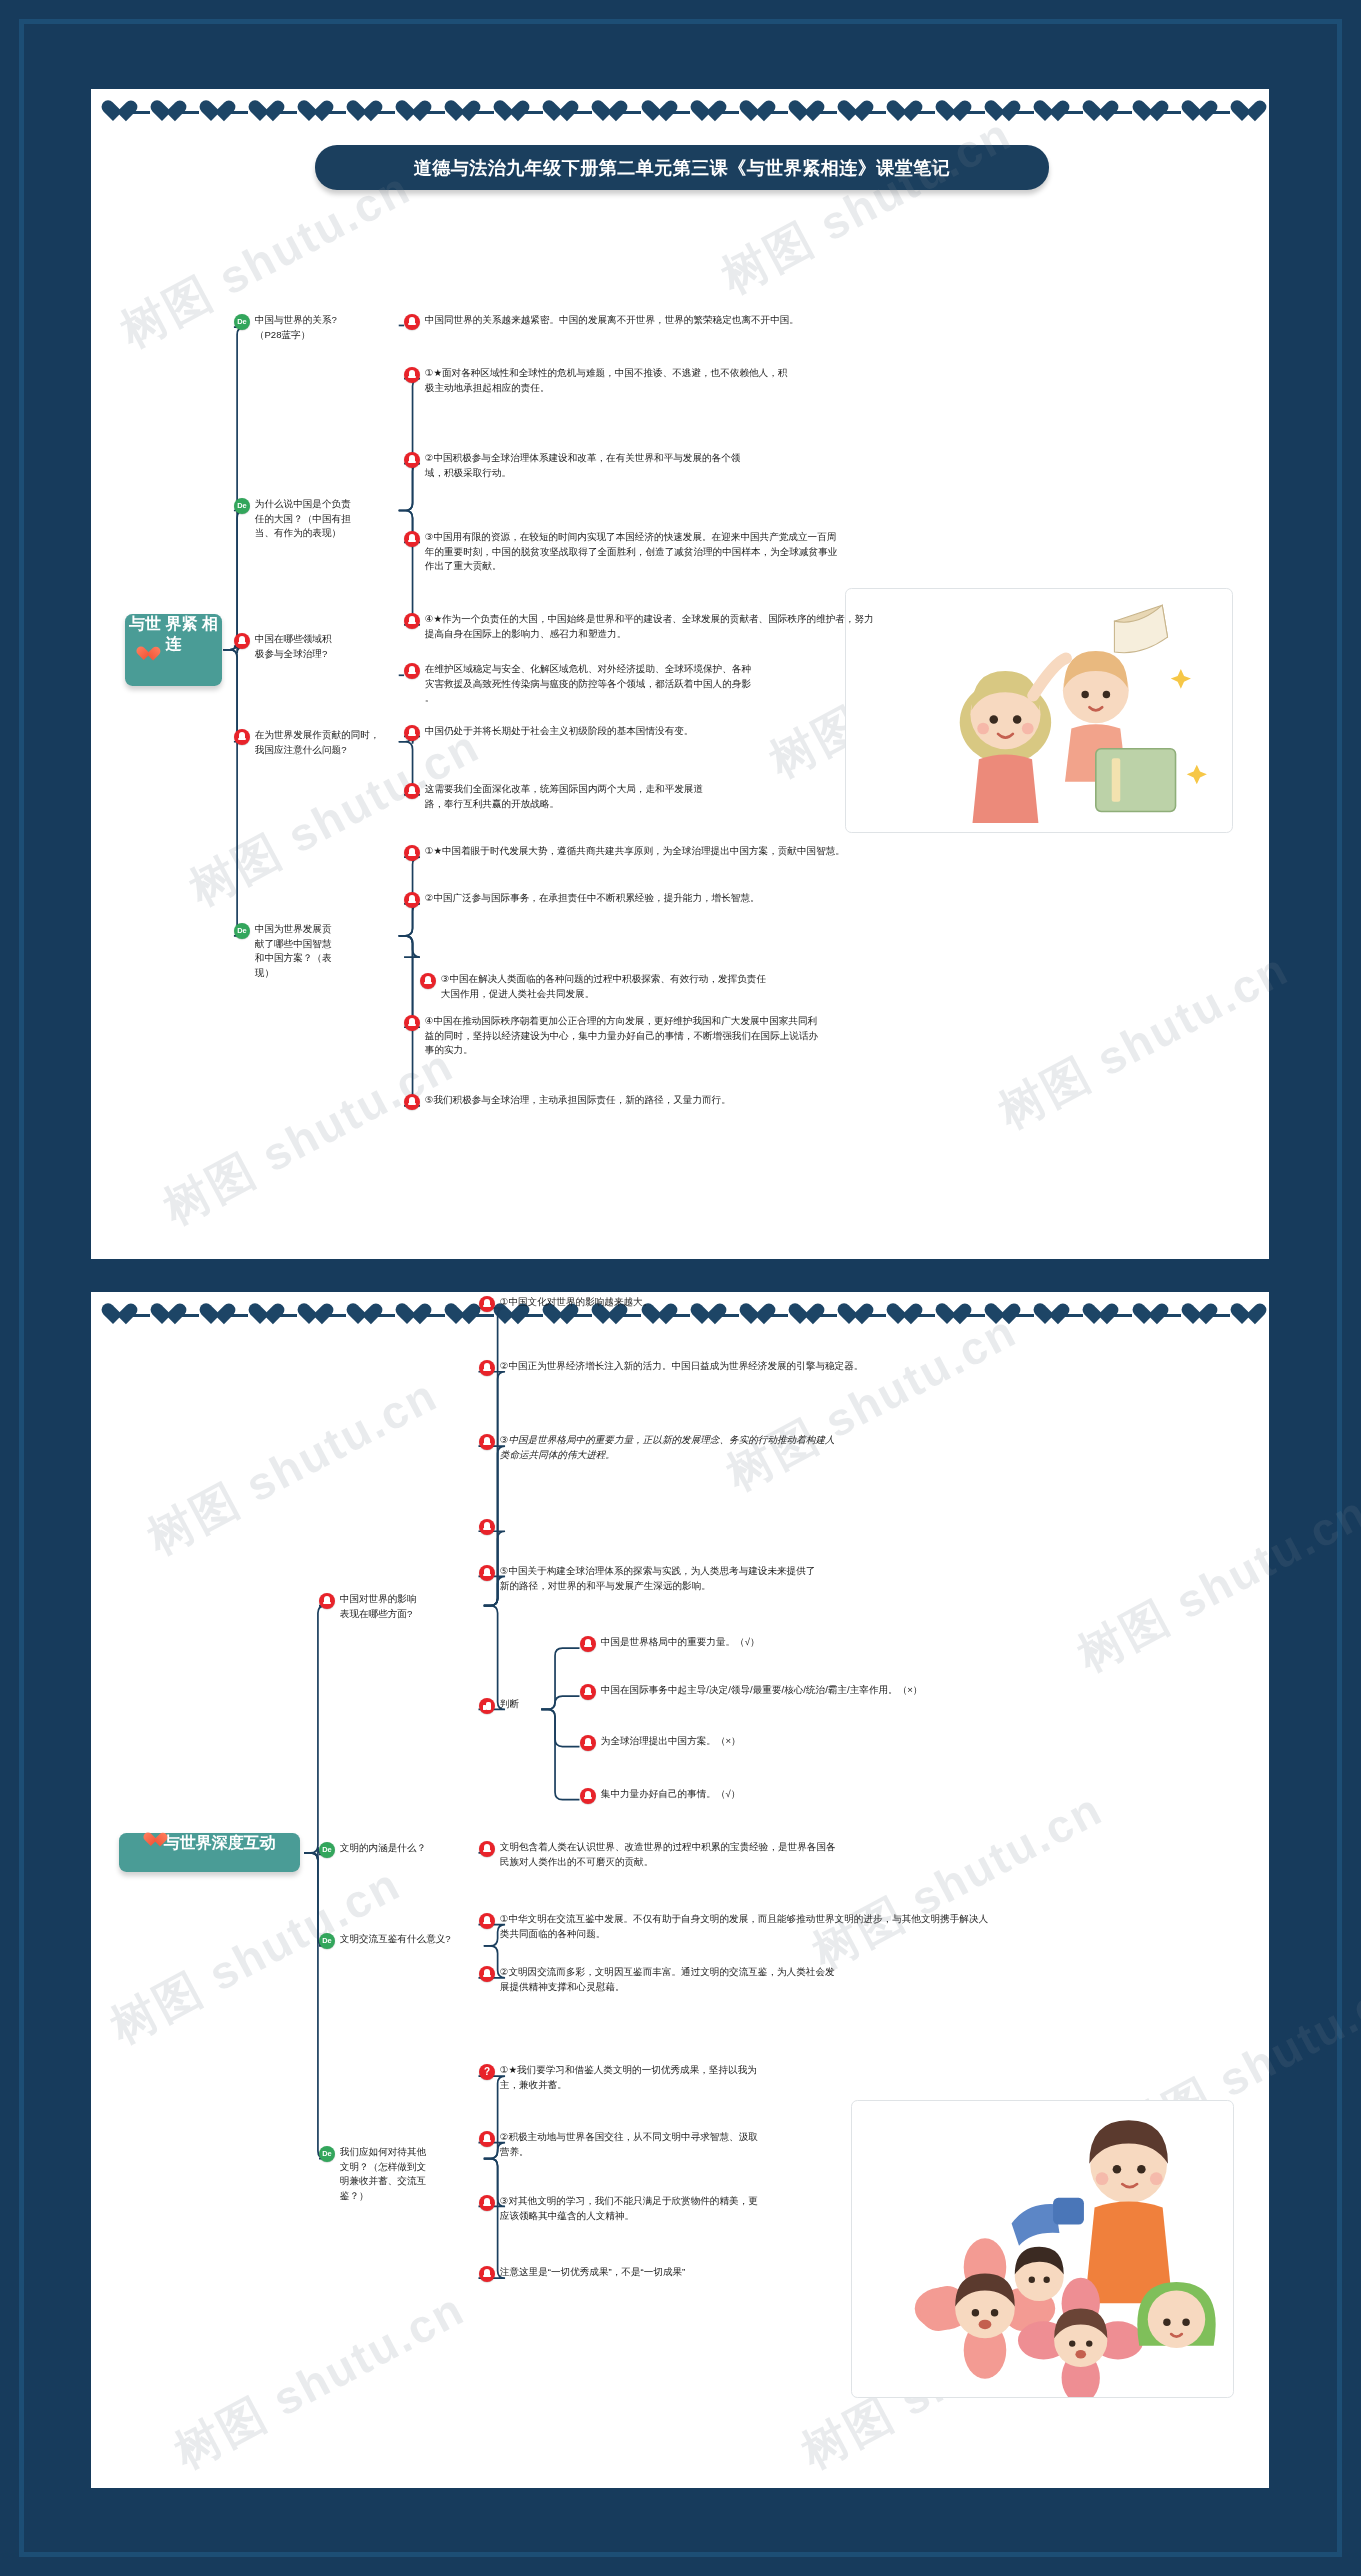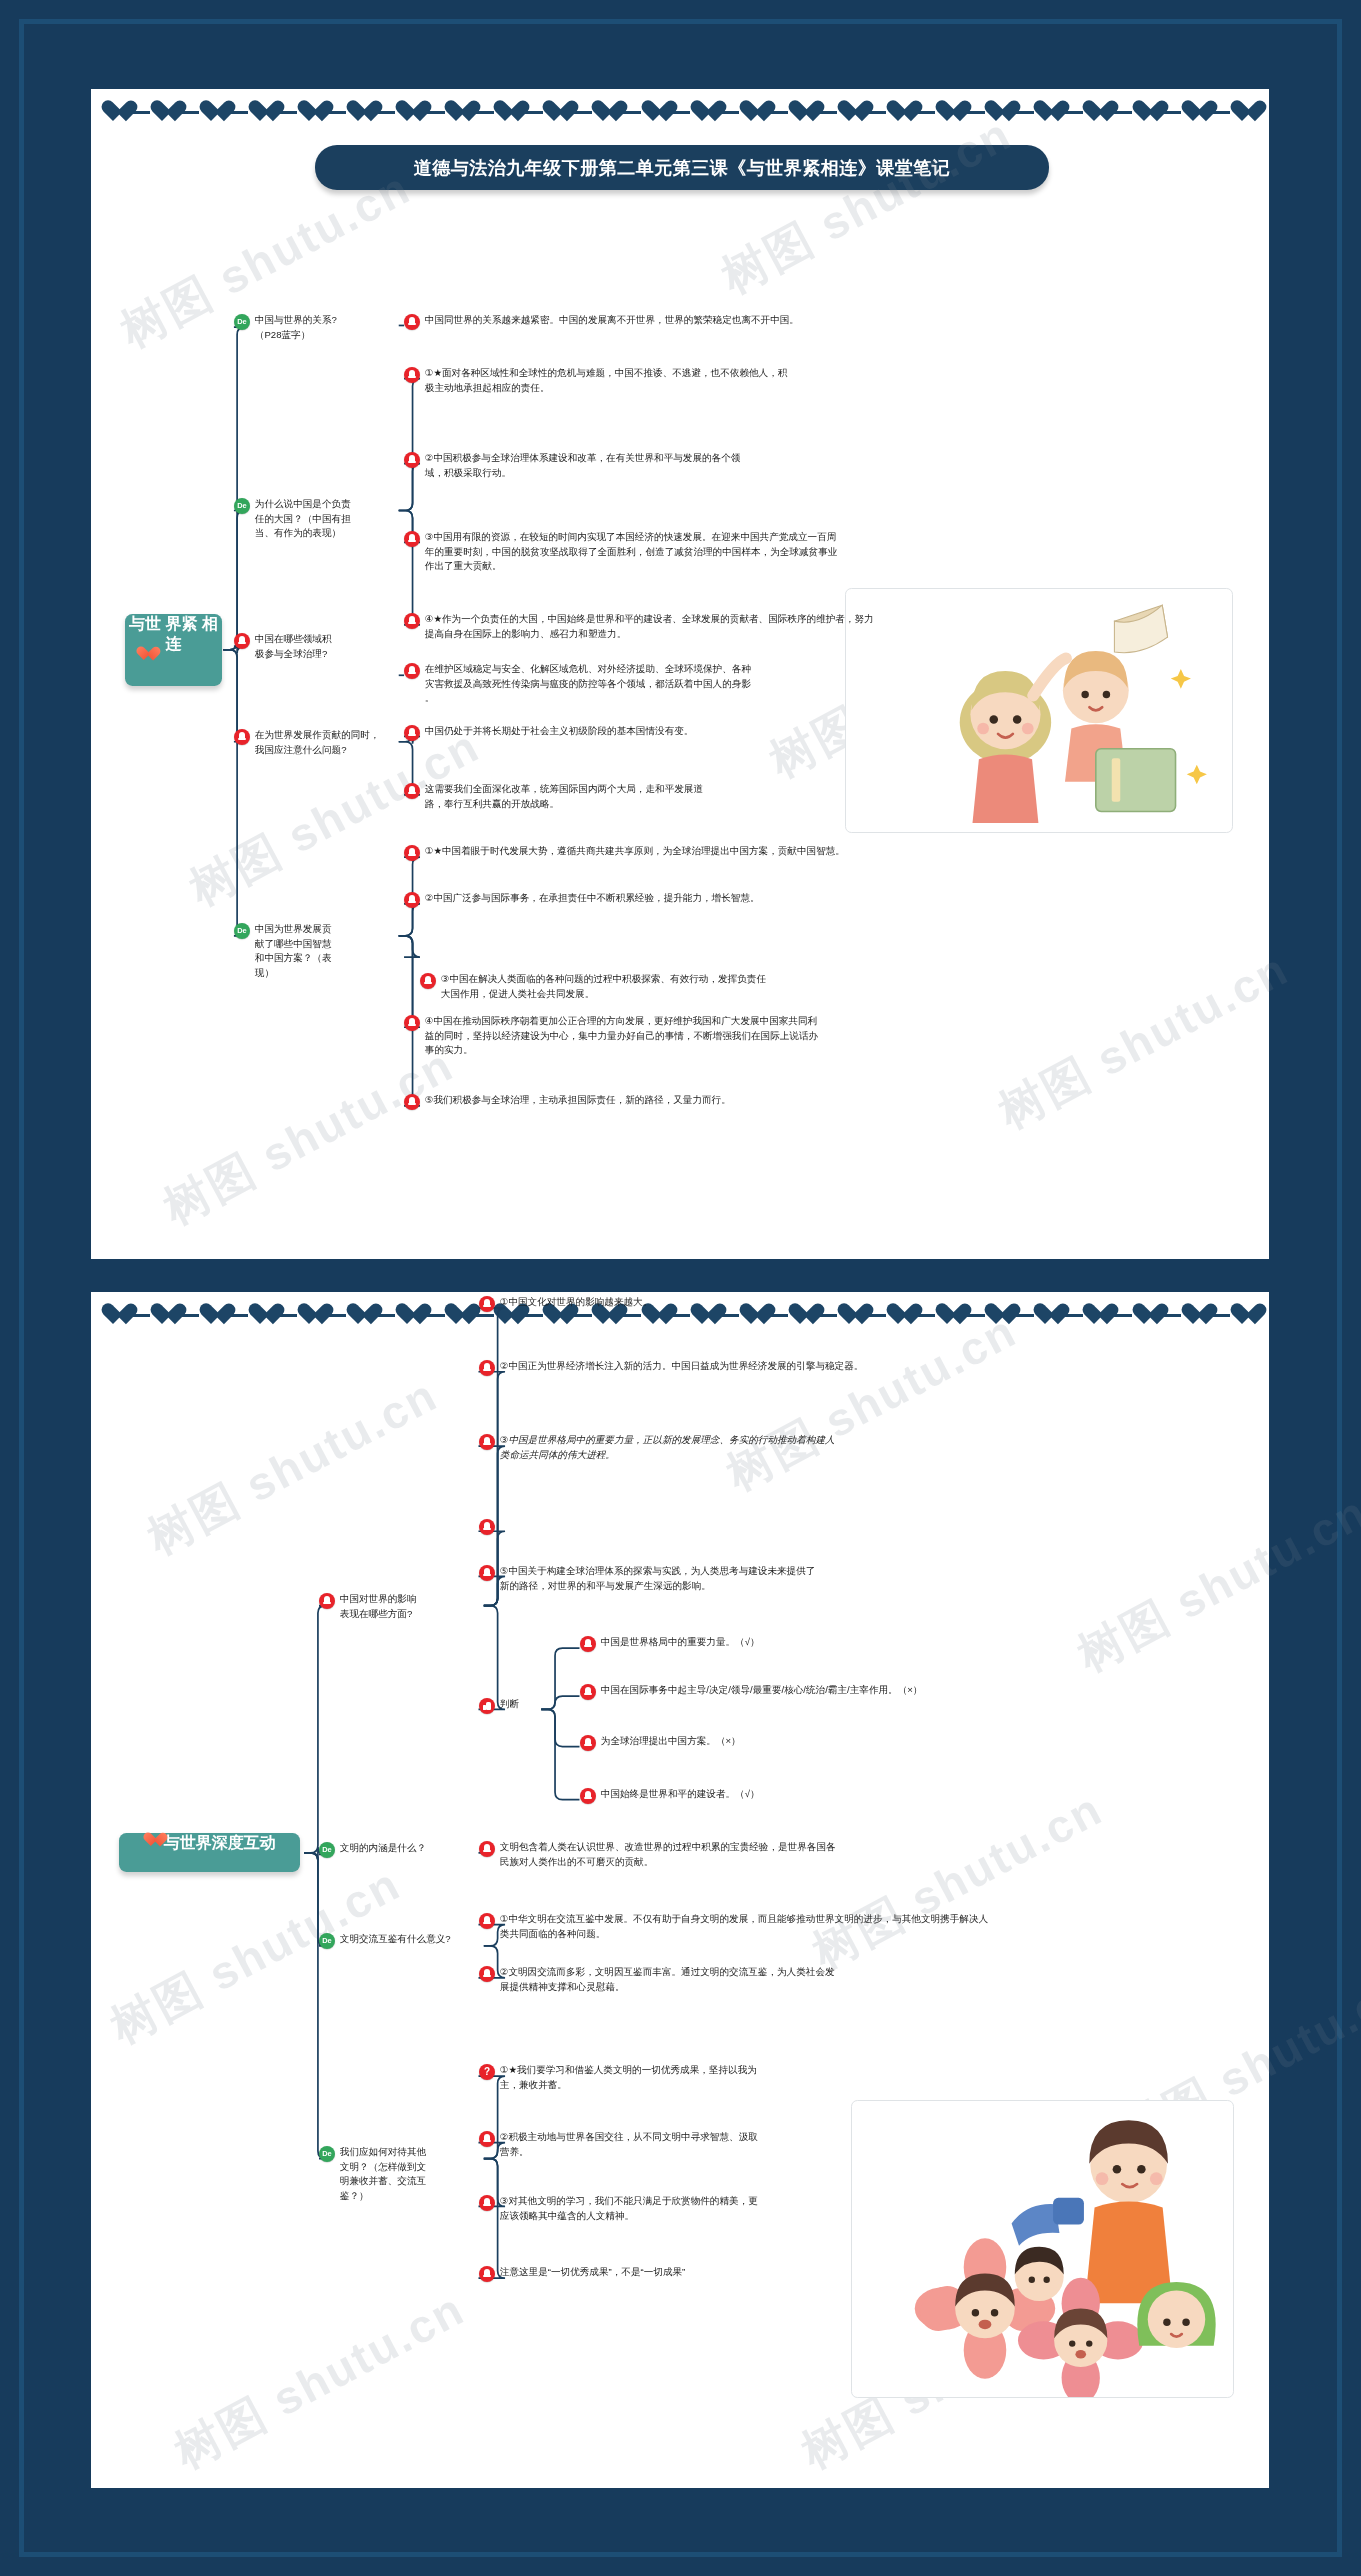--- a/index.html
+++ b/index.html
@@ -557,21 +557,21 @@
     <div class="node sm" style="left: 580px; top: 1683px; width: 638px;">
       <span class="ico ico-bell"></span>
       <div class="txt sm">中国在国际事务中起主导/决定/领导/最重要/核心/统治/霸主/主宰作用。（×）</div>
     </div>
     <div class="node sm" style="left: 580px; top: 1734px; width: 638px;">
       <span class="ico ico-bell"></span>
       <div class="txt sm">为全球治理提出中国方案。（×）</div>
     </div>
     <div class="node sm" style="left: 580px; top: 1787px; width: 638px;">
       <span class="ico ico-bell"></span>
-      <div class="txt sm">中国始终是世界和平的建设者。（√）</div>
+      <div class="txt sm">集中力量办好自己的事情。（√）</div>
     </div>
     <div class="node sm" style="left: 319px; top: 1841px; width: 160px;">
       <span class="ico ico-de">De</span>
       <div class="txt sm">文明的内涵是什么？</div>
     </div>
     <div class="node sm" style="left: 479px; top: 1840px; width: 707px;">
       <span class="ico ico-bell"></span>
       <div class="txt sm">文明包含着人类在认识世界、改造世界的过程中积累的宝贵经验，是世界各国各
 民族对人类作出的不可磨灭的贡献。</div>
     </div>

